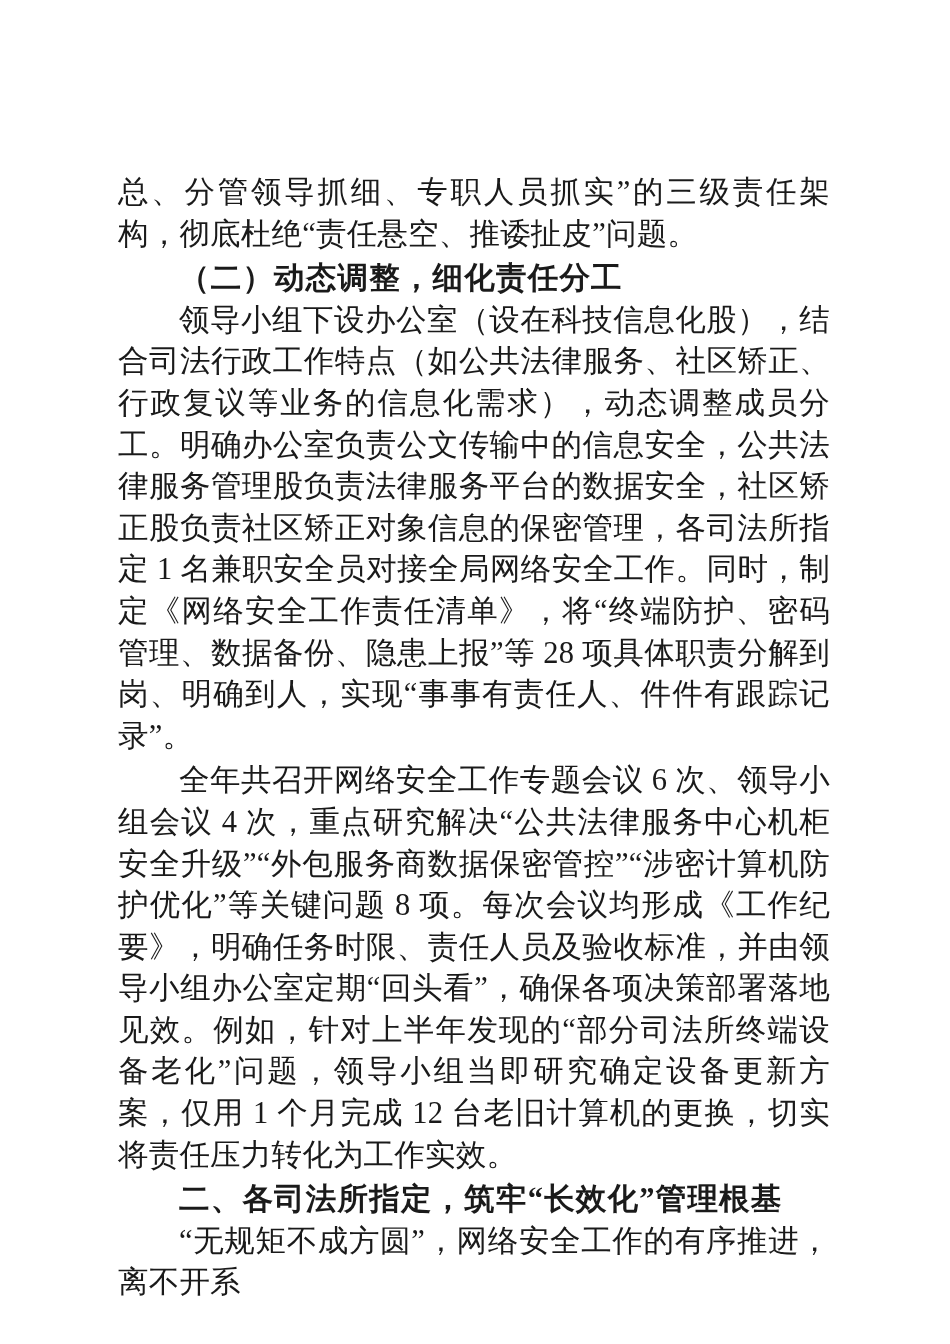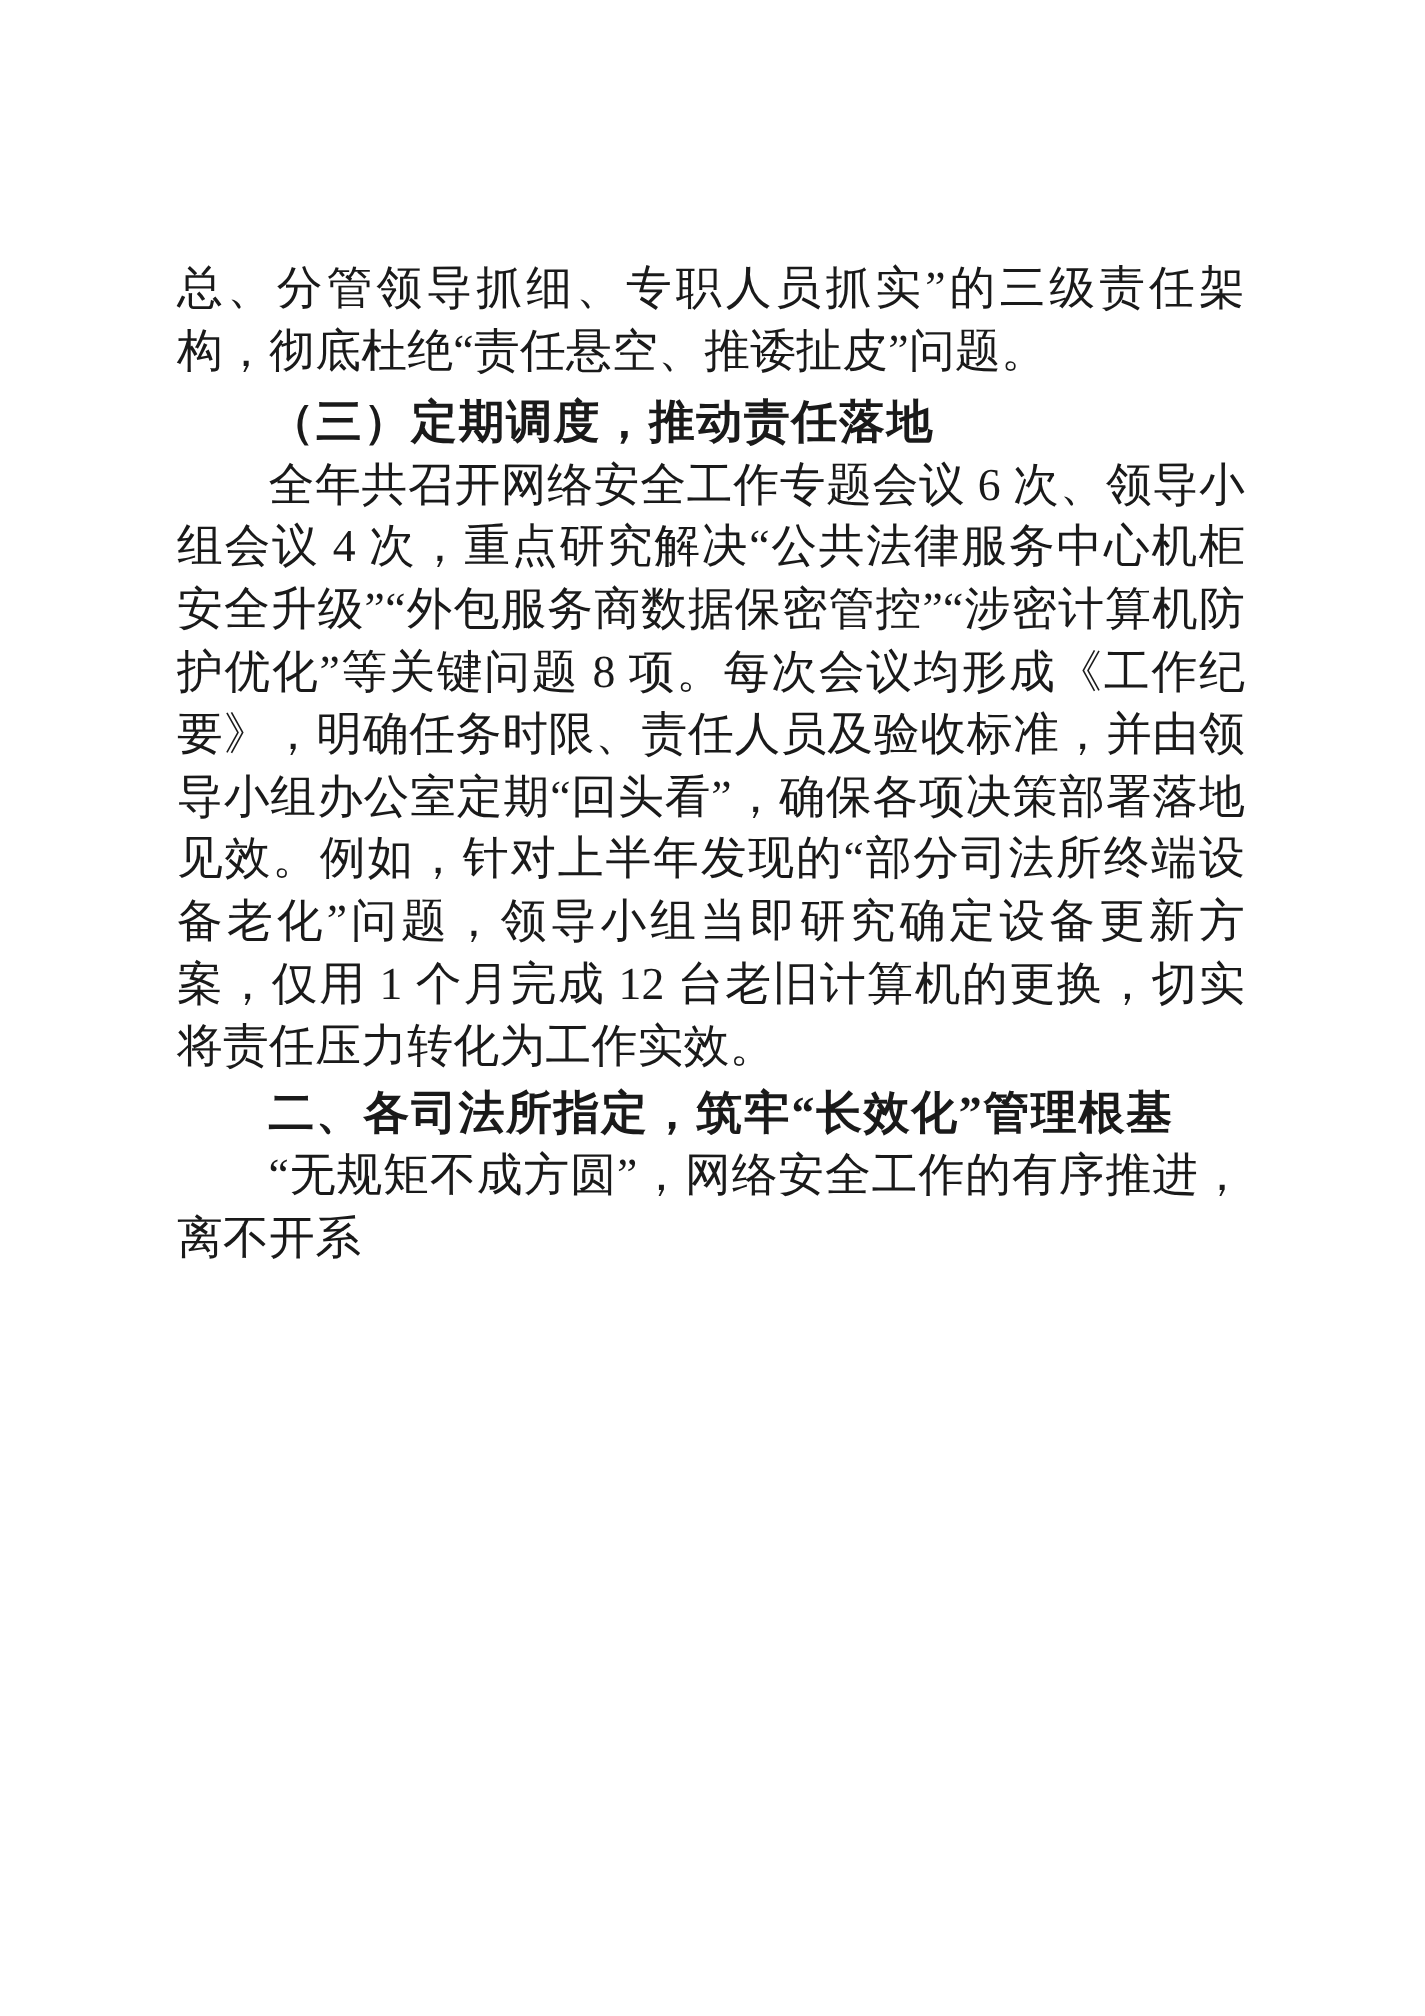--- a/index.html
+++ b/index.html
@@ -63,25 +63,26 @@
 </head>
 <body>
 
 <div class="page">
   <div class="content">
 
     <p class="para">总、分管领导抓细、专职人员抓实”的三级责任架构，彻底杜绝“责任悬空、推诿扯皮”问题。</p>
 
     <div class="gap-md"></div>
 
+    <p class="heading">（二）动态调整，细化责任分工</p>
 
+    <p class="para indent">领导小组下设办公室（设在科技信息化股），结合司法行政工作特点（如公共法律服务、社区矫正、行政复议等业务的信息化需求），动态调整成员分工。明确办公室负责公文传输中的信息安全，公共法律服务管理股负责法律服务平台的数据安全，社区矫正股负责社区矫正对象信息的保密管理，各司法所指定 1 名兼职安全员对接全局网络安全工作。同时，制定《网络安全工作责任清单》，将“终端防护、密码管理、数据备份、隐患上报”等 28 项具体职责分解到岗、明确到人，实现“事事有责任人、件件有跟踪记录”。</p>
 
     <div class="gap-md"></div>
 
-    <p class="heading">（三）定期调度，推动责任落地</p>
 
     <p class="para indent">全年共召开网络安全工作专题会议 6 次、领导小组会议 4 次，重点研究解决“公共法律服务中心机柜安全升级”“外包服务商数据保密管控”“涉密计算机防护优化”等关键问题 8 项。每次会议均形成《工作纪要》，明确任务时限、责任人员及验收标准，并由领导小组办公室定期“回头看”，确保各项决策部署落地见效。例如，针对上半年发现的“部分司法所终端设备老化”问题，领导小组当即研究确定设备更新方案，仅用 1 个月完成 12 台老旧计算机的更换，切实将责任压力转化为工作实效。</p>
 
     <div class="gap-md"></div>
 
     <p class="heading">二、各司法所指定，筑牢“长效化”管理根基</p>
 
     <p class="para indent">“无规矩不成方圆”，网络安全工作的有序推进，离不开系</p>
 
   </div>

